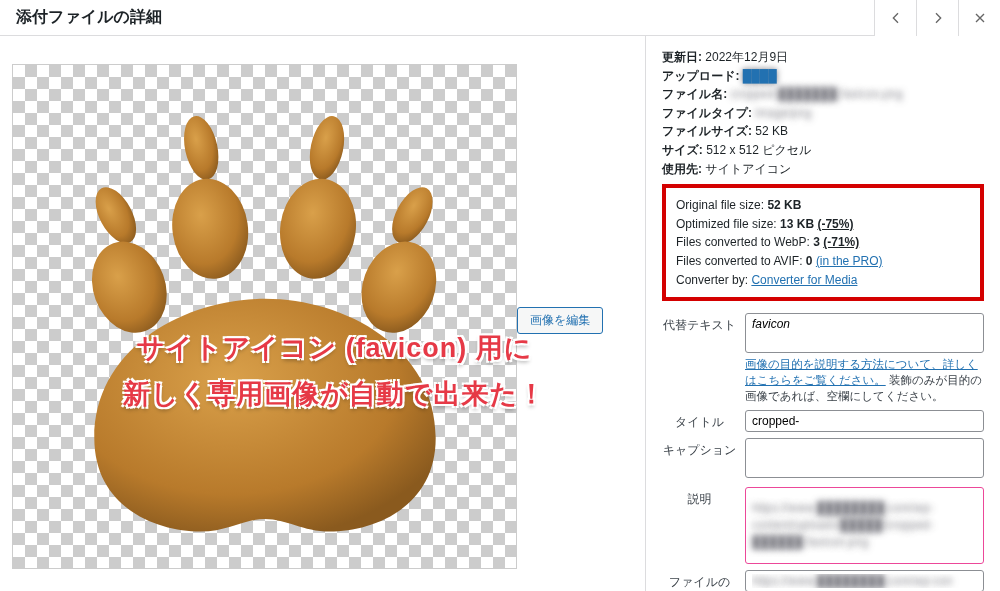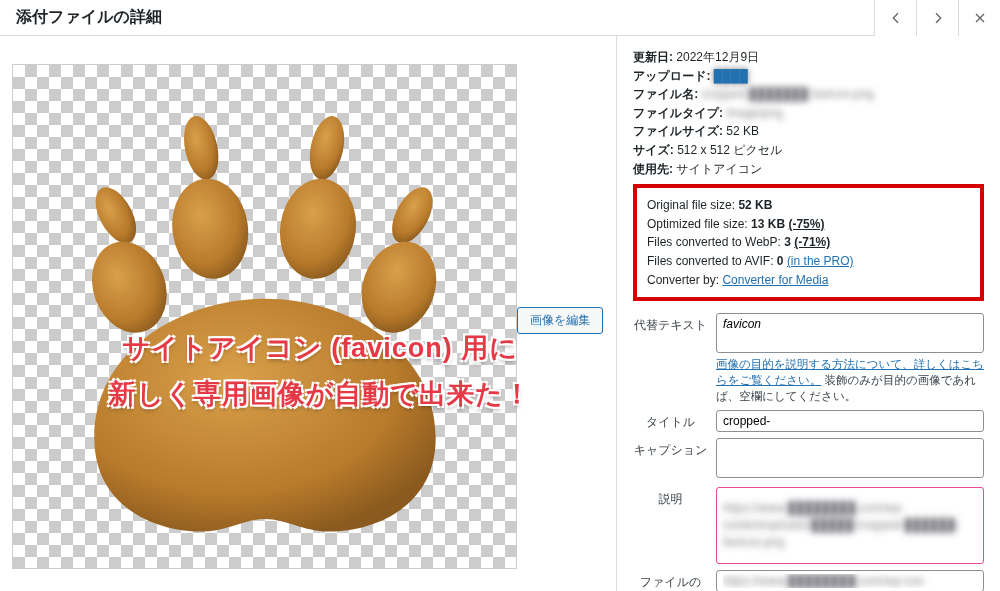--- a/index.html
+++ b/index.html
@@ -16,21 +16,21 @@
       linear-gradient(45deg,#ccc 25%,transparent 25%),
       linear-gradient(-45deg,#ccc 25%,transparent 25%),
       linear-gradient(45deg,transparent 75%,#ccc 75%),
       linear-gradient(-45deg,transparent 75%,#ccc 75%);
     background-size: 24px 24px;
     background-position: 0 0,0 12px,12px -12px,-12px 0; background-color:#fff;
     border:1px solid #ccc; display:flex; align-items:center; justify-content:center; }
   .paw svg { width: 460px; height: 460px; }
   .overlay-text { position: absolute; top: 290px; width: 100%; text-align: center; font-weight: 900; font-size: 27px; color: #e63946; text-shadow: -2px -2px 0 #fff,2px -2px 0 #fff,-2px 2px 0 #fff,2px 2px 0 #fff,0 3px 4px rgba(0,0,0,.4); line-height: 1.7; letter-spacing: 1px; pointer-events: none; }
   .edit-btn { margin-top: 8px; padding: 4px 12px; border: 1px solid #2271b1; color: #2271b1; background: #f6f7f7; border-radius: 3px; font-size: 12px; cursor: pointer; }
-  .details-pane { width: 384px; border-left: 1px solid #dcdcde; padding: 12px 16px 8px; overflow-y: auto; font-size: 12px; }
+  .details-pane { width: 355px; border-left: 1px solid #dcdcde; padding: 12px 16px 8px; overflow-y: auto; font-size: 12px; }
   .meta-line { line-height: 1.55; }
   .meta-line strong { font-weight: 700; }
   .blur { color: transparent; text-shadow: 0 0 6px rgba(80,80,90,.7); user-select: none; }
   .link-like { color: #2271b1; text-decoration: underline; }
   .opt-box { border: 4px solid #d40000; padding: 8px 10px; margin-top: 6px; line-height: 1.55; }
   .opt-box .u { text-decoration: underline; text-align: right; }
   .form-section { margin-top: 12px; }
   .form-row { display: flex; align-items: flex-start; gap: 8px; margin-bottom: 6px; }
   .form-row label { width: 75px; text-align: center; font-size: 12px; color: #3c434a; padding-top: 4px; flex-shrink: 0; }
   .form-row .field { flex: 1; }

